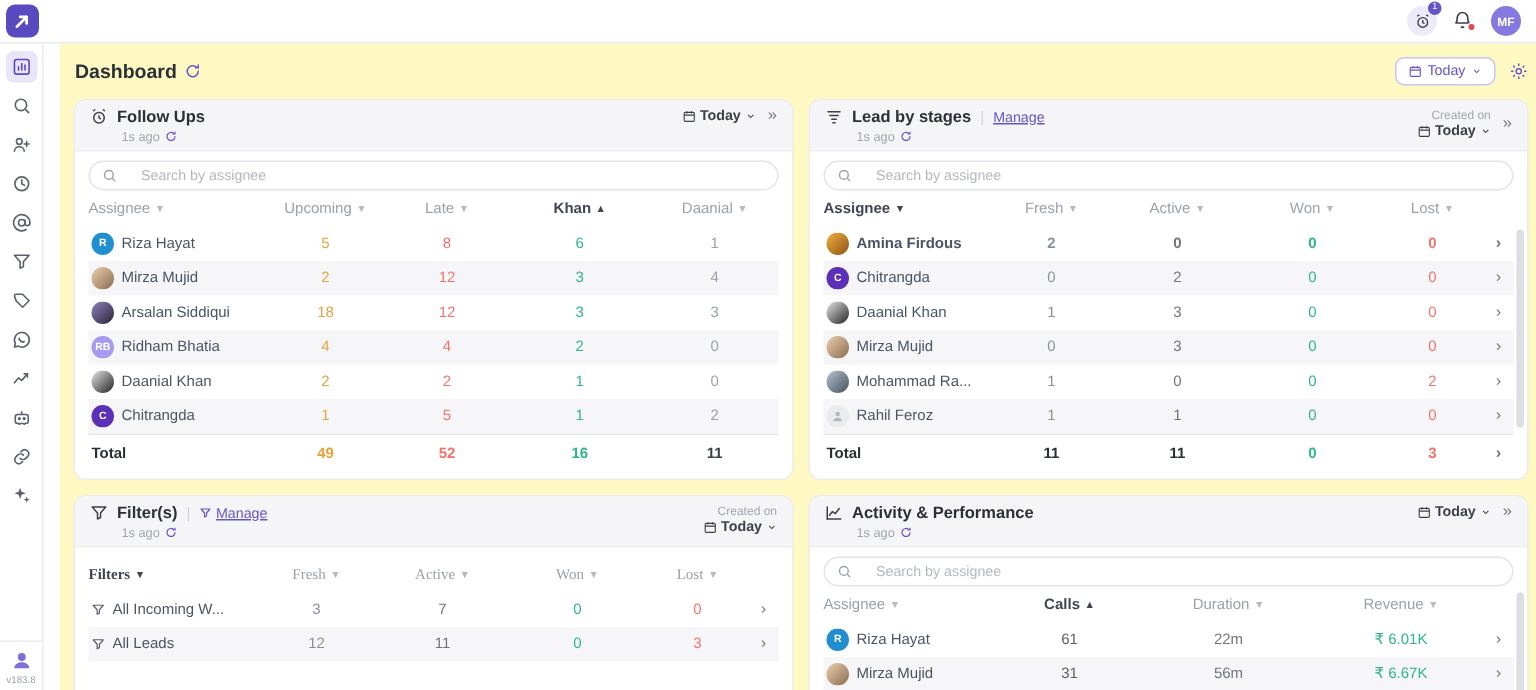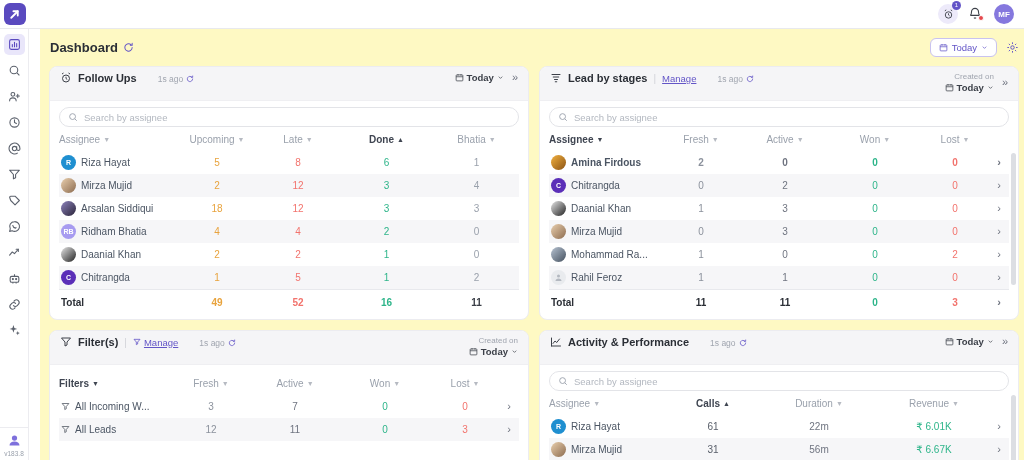--- a/index.html
+++ b/index.html
@@ -31,35 +31,35 @@
   
   .main { position:absolute; left:40px; top:29px; width:995px; height:431px; background:#fef9c3; overflow:hidden; }
   .title-row { display:flex; align-items:center; padding:9px 16px 0 10px; }
   .page-title { font-size:13px; font-weight:bold; color:#2b2f36; display:flex; align-items:center; gap:5px; }
   .title-actions { margin-left:auto; display:flex; align-items:center; gap:9px; }
   .today-btn-main { display:flex; align-items:center; gap:4px; border:1px solid #c9c3ef; border-radius:6px; background:#fff; color:#6355c7; font-size:9.5px; padding:3px 8px; cursor:pointer; }
 
   .panels { display:grid; grid-template-columns:480px 480px; grid-template-rows:254px 200px; gap:10px; margin:9px 16px 0 9px; }
   .panel { background:#fff; border:1px solid #ececf0; border-radius:8px; overflow:hidden; display:flex; flex-direction:column; position:relative; }
   .panel-header { background:#f5f5f7; min-height:34px; display:flex; align-items:flex-start; padding:5px 10px 4px; border-bottom:1px solid #efeff2; }
-  .ph-left { display:flex; flex-direction:row; }
+  .ph-left { display:flex; flex-direction:column; }
   .ph-title-line { display:flex; align-items:center; gap:6px; }
   .ph-icon { color:#3c4049; display:flex; }
   .ph-title { font-size:11px; font-weight:bold; color:#2b2f36; }
   .ph-sep { color:#d0d2d8; font-size:10px; }
   .manage-link { font-size:9.5px; color:#6355c7; text-decoration:underline; display:flex; align-items:center; gap:3px; cursor:pointer; }
   .ph-sub { font-size:8.5px; color:#a0a5af; margin:2px 0 0 21px; display:flex; align-items:center; gap:3px; }
   .ph-right { margin-left:auto; display:flex; align-items:center; gap:8px; }
   .created-stack { display:flex; flex-direction:column; align-items:flex-end; gap:1px; }
   .created-label { font-size:8px; color:#a0a5af; }
   .today-chip { display:flex; align-items:center; gap:3px; font-size:9.5px; color:#3c4049; font-weight:bold; cursor:pointer; }
   .collapse { font-size:11px; color:#6f7480; cursor:pointer; line-height:1; }
 
   .panel-body { flex:1; padding:6px 9px 0; display:flex; flex-direction:column; overflow:hidden; }
-  .search-box { border:1px solid #e3e4e8; border-radius:10px; height:20px; display:flex; align-items:center; gap:6px; padding:0 8px; background:#fff; flex:none; }
+  .search-box { border:1px solid #e3e4e8; border-radius:10px; height:20px; display:flex; align-items:center; gap:16px; padding:0 8px; background:#fff; flex:none; }
   .search-box input { border:none; outline:none; flex:1; font-size:9.5px; color:#3c4049; font-family:inherit; background:transparent; }
   .search-box input::placeholder { color:#b3b8c0; }
 
   .thead { display:grid; align-items:center; height:24px; font-size:10px; color:#9aa1ac; flex:none; }
   .thead .th { display:flex; align-items:center; gap:3px; }
   .thead .th.center { justify-content:center; }
   .thead .th.active { color:#3f4551; font-weight:bold; }
   .sort-glyph { font-size:7px; line-height:1; }
   .trow { display:grid; align-items:center; height:23px; font-size:10px; }
   .trow.striped { background:#f6f6f8; }
@@ -316,25 +316,25 @@
               </div>
               <div class="th center">
                 <span>Upcoming</span>
                 <span class="sort-glyph" style="color: rgb(182, 186, 194);">▼</span>
               </div>
               <div class="th center">
                 <span>Late</span>
                 <span class="sort-glyph" style="color: rgb(182, 186, 194);">▼</span>
               </div>
               <div class="th center active">
-                <span>Done</span>
+                <span>Khan</span>
                 <span class="sort-glyph" style="color: rgb(63, 69, 81);">▲</span>
               </div>
               <div class="th center">
-                <span>Bhatia</span>
+                <span>Daanial</span>
                 <span class="sort-glyph" style="color: rgb(182, 186, 194);">▼</span>
               </div>
             </div>
             <div>
               <div class="trow" style="grid-template-columns: 118px 80px 82px 95px 1fr;">
                 <div class="name-cell">
                   <span class="av" style="background: rgb(31, 143, 208);">R</span>
                   <span class="name-text">Riza Hayat</span>
                 </div>
                 <div class="num" style="color: rgb(232, 163, 61);">5</div>
@@ -610,21 +610,21 @@
                   <svg width="7" height="7" viewBox="0 0 24 24" fill="none" stroke="#3c4049" stroke-width="2.4">
                     <path d="M6 9l6 6 6-6"></path>
                   </svg>
                 </span>
             </div>
           </div>
         </div>
       </div>
       <div class="panel-body">
         <div class="table-slot">
-            <div class="thead" style="grid-template-columns: 112px 80px 88px 92px 1fr 20px;">
+            <div class="thead" style="grid-template-columns: 112px 80px 88px 92px 1fr 20px; font-family: Liberation Serif, serif;">
               <div class="th active">
                 <span>Filters</span>
                 <span class="sort-glyph" style="color: rgb(63, 69, 81);">▼</span>
               </div>
               <div class="th center">
                 <span>Fresh</span>
                 <span class="sort-glyph" style="color: rgb(182, 186, 194);">▼</span>
               </div>
               <div class="th center">
                 <span>Active</span>

